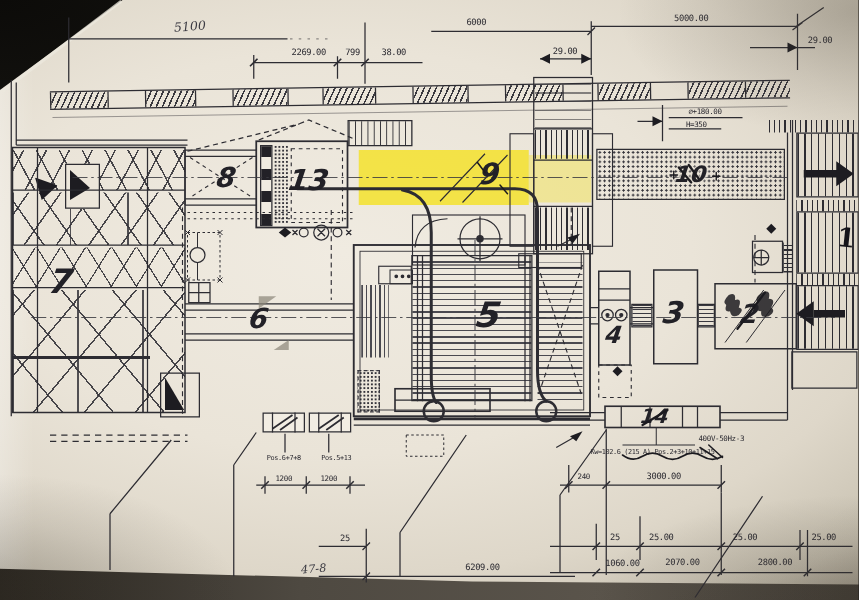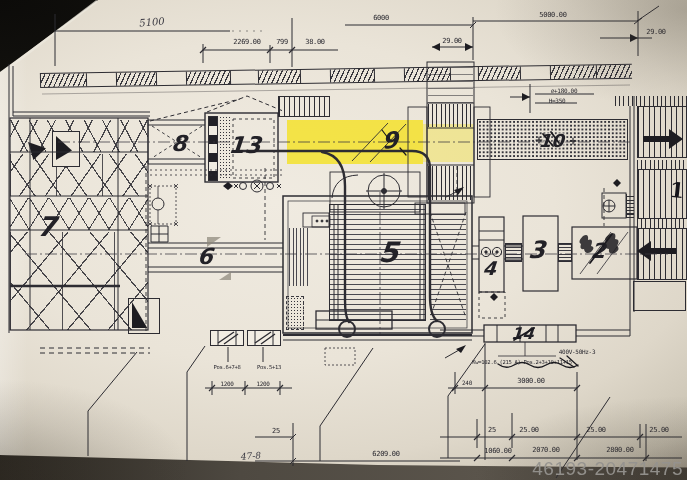--- a/index.html
+++ b/index.html
@@ -311,14 +311,13 @@
       <path d="M536,140 h6 m-3,-3 v6 M570,141 h6 m-3,-3 v6" stroke-width="1.1"></path>
       <path d="M382,130 l6,8 M400,148 l6,7" stroke-width="1.2"></path>
       <path d="M590,263 L612,234"></path>
       <path d="M514,340 l20,-12"></path>
       <path d="M498,364 q8,6 16,1 t16,0 t16,0 t16,0 t16,0" stroke-width="1.3"></path>
       <path d="M560,358 l14,9 m-7,-11 l11,10" stroke-width="1.2"></path>
     </g>
   </svg>
 
   <div id="vignette"></div>
-  <div class="wm">46193-20471475</div>
 </div>
 
 </body></html>

